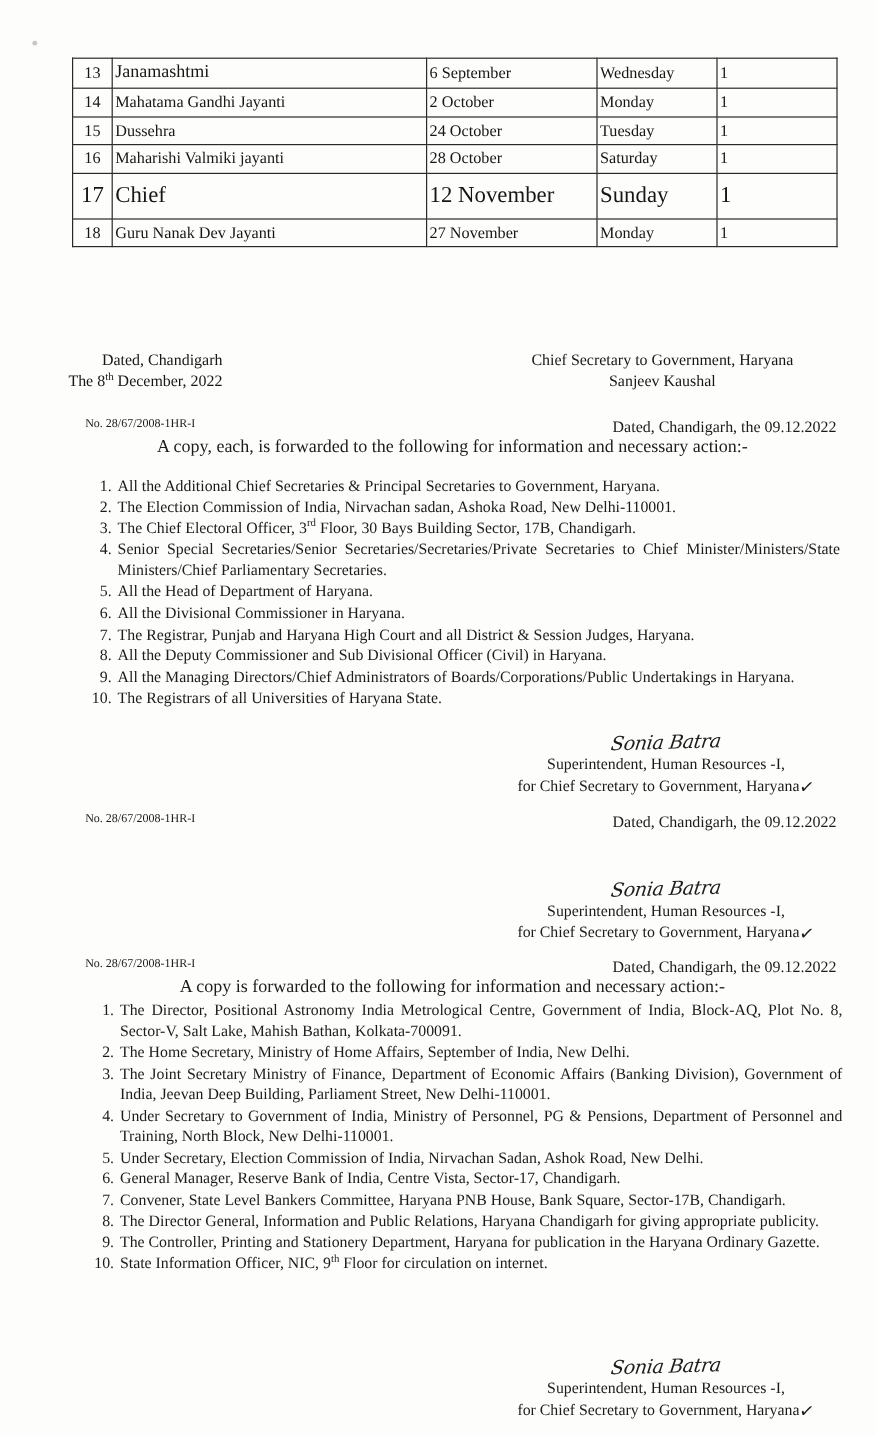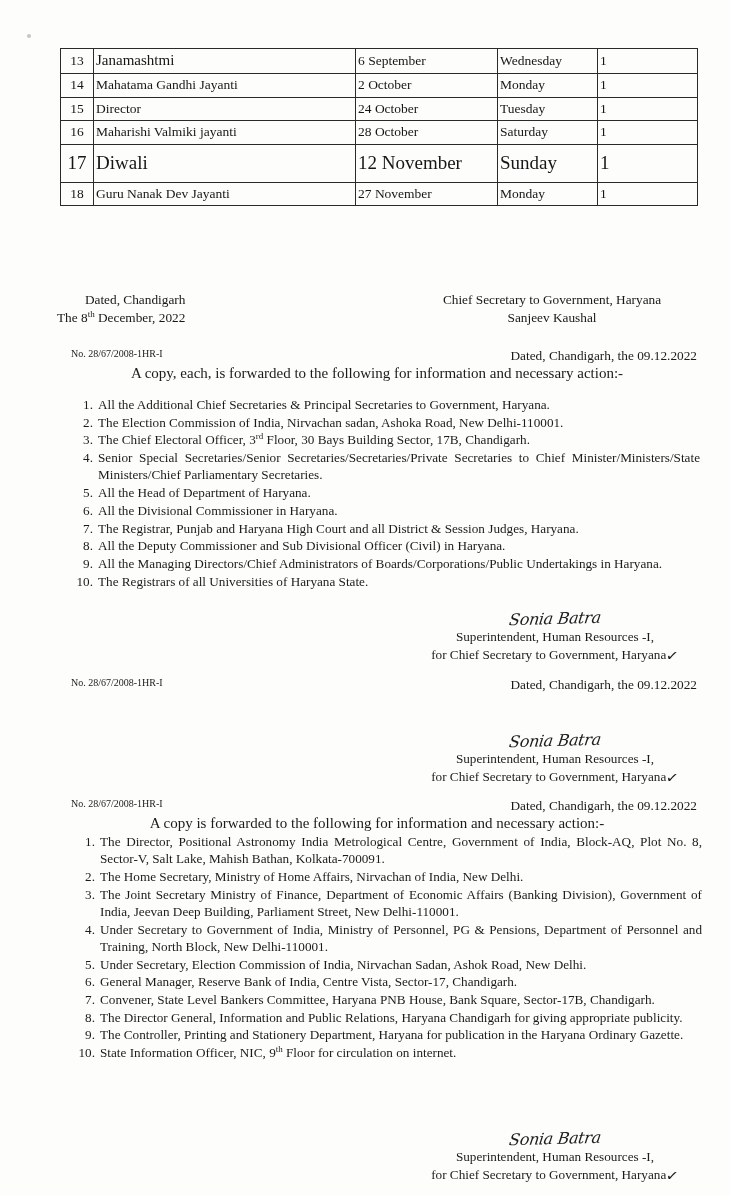--- a/index.html
+++ b/index.html
@@ -151,35 +151,35 @@
         </tr>
         <tr>
           <td class="sr">14</td>
           <td class="name">Mahatama Gandhi Jayanti</td>
           <td class="date">2 October</td>
           <td class="day">Monday</td>
           <td class="count">1</td>
         </tr>
         <tr>
           <td class="sr">15</td>
-          <td class="name">Director</td>
+          <td class="name">Dussehra</td>
           <td class="date">24 October</td>
           <td class="day">Tuesday</td>
           <td class="count">1</td>
         </tr>
         <tr>
           <td class="sr">16</td>
           <td class="name">Maharishi Valmiki jayanti</td>
           <td class="date">28 October</td>
           <td class="day">Saturday</td>
           <td class="count">1</td>
         </tr>
         <tr class="big">
           <td class="sr">17</td>
-          <td class="name">Diwali</td>
+          <td class="name">Chief</td>
           <td class="date">12 November</td>
           <td class="day">Sunday</td>
           <td class="count">1</td>
         </tr>
         <tr>
           <td class="sr">18</td>
           <td class="name">Guru Nanak Dev Jayanti</td>
           <td class="date">27 November</td>
           <td class="day">Monday</td>
           <td class="count">1</td>
@@ -264,21 +264,21 @@
   <div class="memo-dt" style="top:798px;">Dated, Chandigarh, the 09.12.2022</div>
   <div class="memo-sub" style="top:815px;">A copy is forwarded to the following for information and necessary action:-</div>
 
   <ol class="doc-list wide" id="list-3" style="left:72px; width:630px; top:833px;">
       <li>
         <span class="num">1.</span>
         <span class="txt">The Director, Positional Astronomy India Metrological Centre, Government of India, Block-AQ, Plot No. 8, Sector-V, Salt Lake, Mahish Bathan, Kolkata-700091.</span>
       </li>
       <li>
         <span class="num">2.</span>
-        <span class="txt">The Home Secretary, Ministry of Home Affairs, Nirvachan of India, New Delhi.</span>
+        <span class="txt">The Home Secretary, Ministry of Home Affairs, September of India, New Delhi.</span>
       </li>
       <li>
         <span class="num">3.</span>
         <span class="txt">The Joint Secretary Ministry of Finance, Department of Economic Affairs (Banking Division), Government of India, Jeevan Deep Building, Parliament Street, New Delhi-110001.</span>
       </li>
       <li>
         <span class="num">4.</span>
         <span class="txt">Under Secretary to Government of India, Ministry of Personnel, PG &amp; Pensions, Department of Personnel and Training, North Block, New Delhi-110001.</span>
       </li>
       <li>

